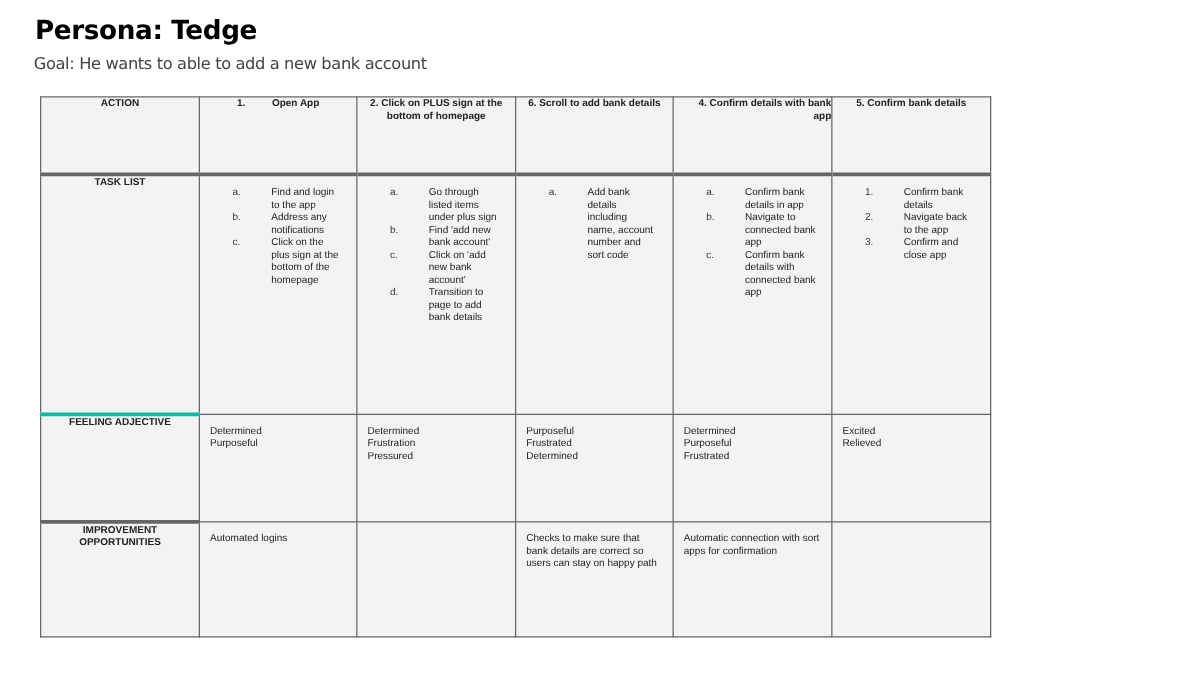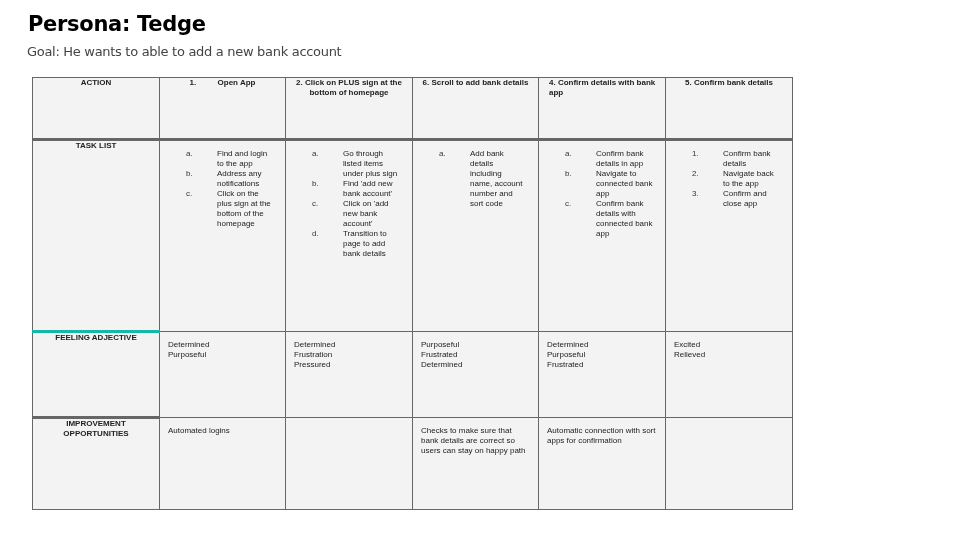--- a/index.html
+++ b/index.html
@@ -37,21 +37,21 @@
       vertical-align: middle; text-align: center; font-weight: bold; font-size: 8px; color: #111;
       border-right: 3px solid #666;
     }
     tr.r-head td, tr.r-head th { border-bottom: 3px solid #666; }
     tr.r-task th.rowhead { border-bottom: 3px solid #14b8a6; }
     tr.r-feel th.rowhead { border-bottom: 3px solid #666; }
     th.stage {
       background: #cfe2f3; vertical-align: middle; text-align: center; font-weight: bold; font-size: 8px;
       color: #111; padding: 0 6px;
     }
-    th.stage.left { text-align: left; padding-left: 10px; }
+    th.stage.left { text-align: right; padding-left: 10px; }
     .stage-num { display: inline-block; width: 28px; text-align: left; }
     .cell-pad { padding: 8px 8px 0 8px; }
     ol.tasks { list-style: none; margin: 0; padding: 0; }
     ol.tasks li { display: flex; margin: 0; }
     ol.tasks li .marker { width: 31px; padding-left: 18px; flex: none; color: #333; }
     ol.tasks li .txt { flex: 1; padding-right: 4px; }
     .lines div { line-height: 10px; }
   </style>
 </head>
 <body>

